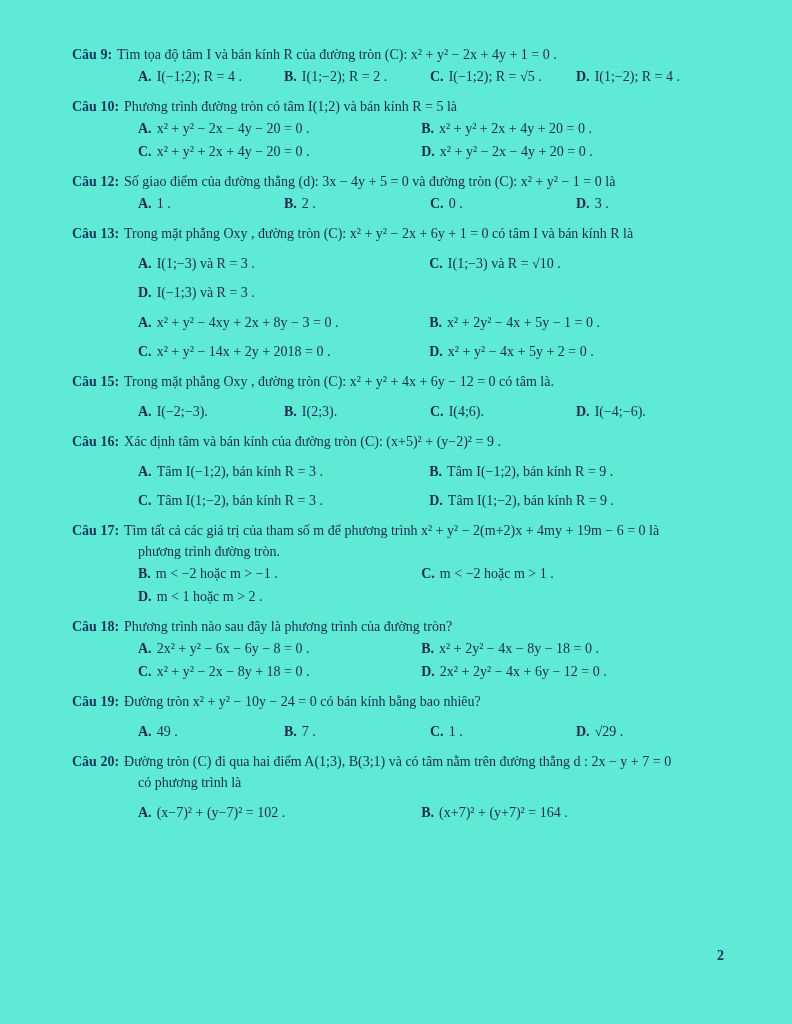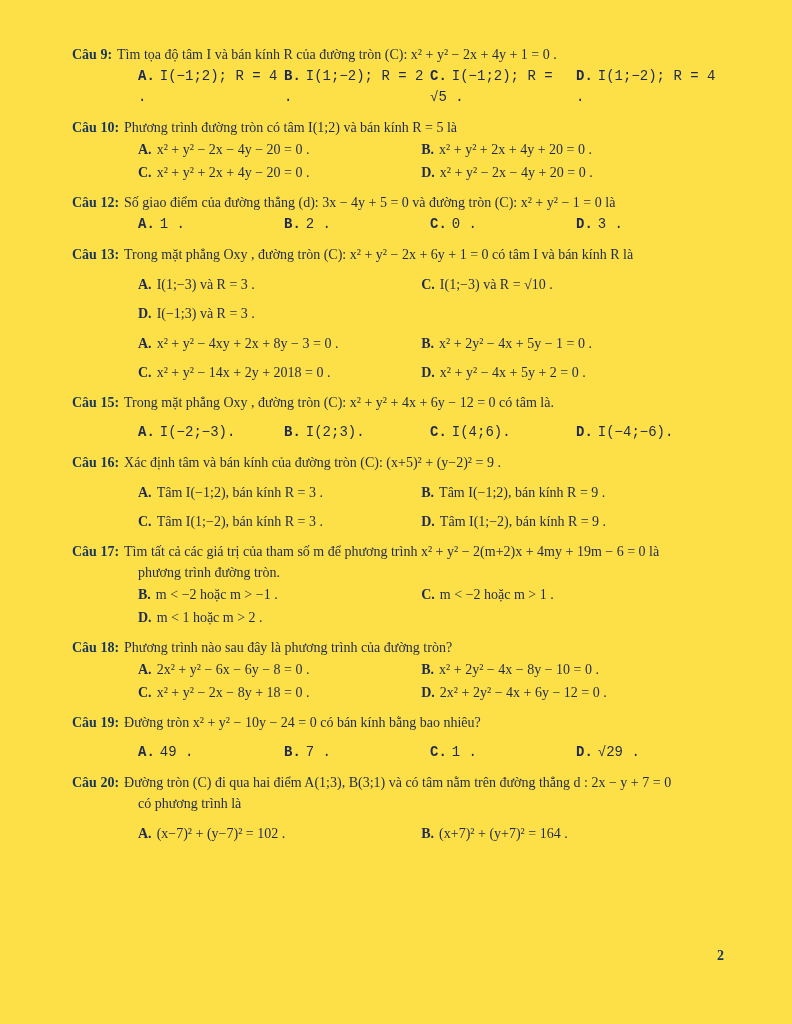--- a/index.html
+++ b/index.html
@@ -1,51 +1,51 @@
 <!DOCTYPE html>
 <html><head>
 <meta charset="utf-8">
 <style>
   html, body { margin: 0; padding: 0; background: #e8e8e8; }
   .page {
     position: relative;
     width: 792px;
     height: 1024px;
     margin: 0 auto;
-    background: #fde047;
+    background: #5eead4;
     font-family: "Liberation Serif", "DejaVu Serif", serif;
     color: #1f2a4e;
     font-size: 14px;
     line-height: 1.5;
     box-sizing: border-box;
     padding: 44px 70px 0 72px;
     overflow: hidden;
   }
   .question { margin-bottom: 9px; }
   .q-head { text-align: left; }
   .q-label {
     font-weight: bold;
     color: #17365d;
     margin-right: 5px;
     white-space: nowrap;
   }
   .q-text2 { margin-left: 66px; }
   .options { margin-left: 66px; margin-top: 1px; }
   .options.row4 { display: flex; }
-  .options.row4 .opt { width: 25%; box-sizing: border-box; padding-right: 4px; font-family: Liberation Mono, monospace; }
+  .options.row4 .opt { width: 25%; box-sizing: border-box; padding-right: 4px; }
   .options.row2 { display: flex; }
   .options.row2 .opt { width: 48.5%; box-sizing: border-box; padding-right: 14px; }
   .options.grid2 {
     display: grid;
     grid-template-columns: 48.5% 51.5%;
     row-gap: 2px;
   }
   .options.grid2 .opt { box-sizing: border-box; padding-right: 6px; }
   .spaced .options { margin-top: 9px; }
-  .spaced .options.grid2 { row-gap: 8px; }
+  .spaced .options.grid2 { row-gap: 8px; gap: 8px; }
   .opt-label { font-weight: bold; margin-right: 5px; }
   .page-num {
     position: absolute;
     right: 68px;
     bottom: 58px;
     font-weight: bold;
     font-size: 14px;
     color: #17365d;
   }
 </style>
@@ -123,21 +123,21 @@
         <div class="options grid2">
           <div class="opt"><span class="opt-label">B.</span><span>m &lt; −2 hoặc m &gt; −1 .</span></div>
           <div class="opt"><span class="opt-label">C.</span><span>m &lt; −2 hoặc m &gt; 1 .</span></div>
           <div class="opt"><span class="opt-label">D.</span><span>m &lt; 1 hoặc m &gt; 2 .</span></div>
         </div>
       </div>
       <div class="question">
         <div class="q-head"><span class="q-label">Câu 18:</span><span>Phương trình nào sau đây là phương trình của đường tròn?</span></div>
         <div class="options grid2">
           <div class="opt"><span class="opt-label">A.</span><span>2x² + y² − 6x − 6y − 8 = 0 .</span></div>
-          <div class="opt"><span class="opt-label">B.</span><span>x² + 2y² − 4x − 8y − 10 = 0 .</span></div>
+          <div class="opt"><span class="opt-label">B.</span><span>x² + 2y² − 4x − 8y − 18 = 0 .</span></div>
           <div class="opt"><span class="opt-label">C.</span><span>x² + y² − 2x − 8y + 18 = 0 .</span></div>
           <div class="opt"><span class="opt-label">D.</span><span>2x² + 2y² − 4x + 6y − 12 = 0 .</span></div>
         </div>
       </div>
       <div class="question spaced">
         <div class="q-head"><span class="q-label">Câu 19:</span><span>Đường tròn x² + y² − 10y − 24 = 0 có bán kính bằng bao nhiêu?</span></div>
         <div class="options row4">
           <div class="opt"><span class="opt-label">A.</span><span>49 .</span></div>
           <div class="opt"><span class="opt-label">B.</span><span>7 .</span></div>
           <div class="opt"><span class="opt-label">C.</span><span>1 .</span></div>

